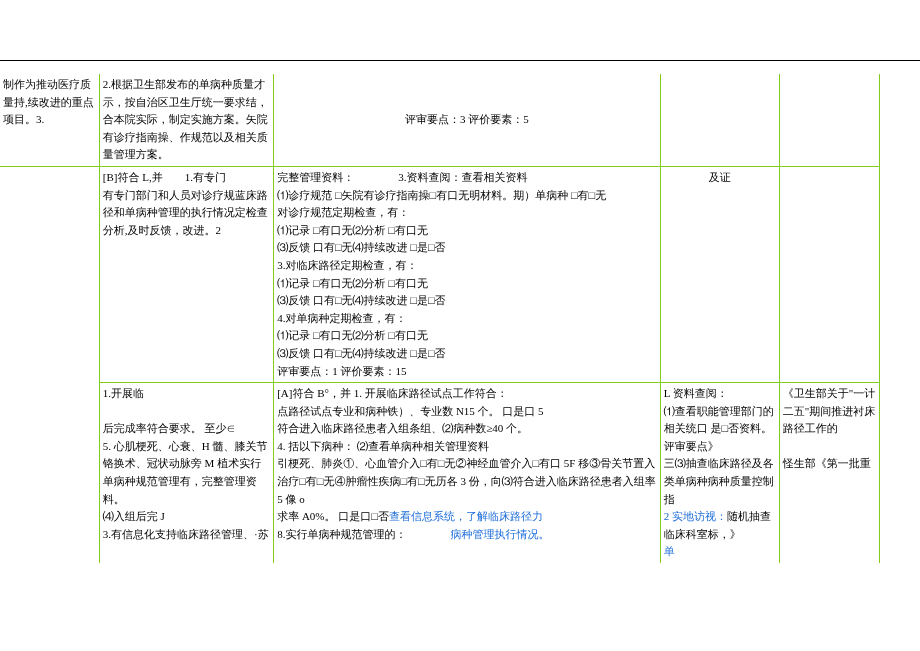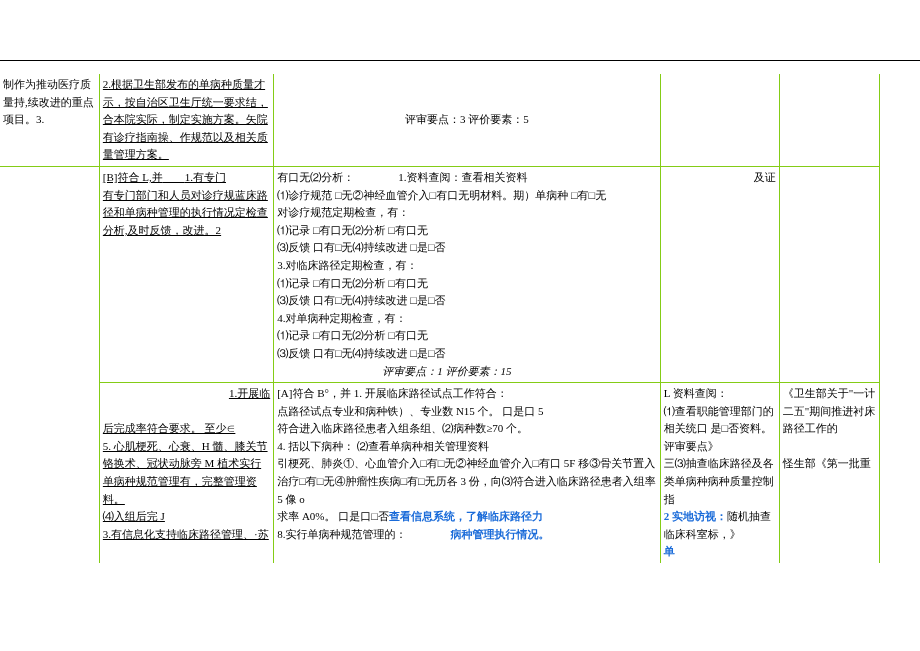--- a/index.html
+++ b/index.html
@@ -1,25 +1,25 @@
 <!DOCTYPE html>
 <html><head>
 <meta charset="utf-8">
 <style>
 body { margin:0; padding:0; font-family:"SimSun","宋体",serif; font-size:11px; color:#000; background:#fff; }
 .page { width:920px; height:651px; position:relative; }
 .hr-top { border-top:1px solid #000; position:absolute; top:60px; left:0; right:0; }
 table.main { border-collapse:collapse; width:880px; position:absolute; top:74px; left:0; }
 table.main td { border:1px solid #84cc16; vertical-align:top; padding:2px 3px; line-height:1.6; }
 .col1 { width:100px; }
-.col2 { width:180px;text-decoration:underline; }
+.col2 { width:180px; }
 .col3 { width:410px;margin-left:20px; }
 .col4 { width:120px; }
 .col5 { width:100px; }
-.blue { color:#1a6bd9;font-weight:bold; }
+.blue { color:#1a6bd9; }
 .noborder-top { border-top:none !important; }
 .noborder-bottom { border-bottom:none !important; }
 .noborder-left { border-left:none !important; }
 </style>
 </head>
 <body>
 
 <div class="page">
 <div class="hr-top"></div>
 
@@ -32,50 +32,50 @@
   <td class="col4 noborder-top"></td>
   <td class="col5 noborder-top"></td>
 </tr>
 <tr>
   <td class="col1 noborder-left noborder-bottom"></td>
   <td class="col2">
     <span>[B]符合 L,并</span>&nbsp;&nbsp;&nbsp;&nbsp;&nbsp;&nbsp;&nbsp;&nbsp;<span>1.有专门</span><br>
     <span>有专门部门和人员对诊疗规蓝床路径和单病种管理的执行情况定检查分析,及时反馈，改进。2</span>
   </td>
   <td class="col3">
-    <span>有口无⑵分析：</span>&nbsp;&nbsp;&nbsp;&nbsp;&nbsp;&nbsp;&nbsp;&nbsp;&nbsp;&nbsp;&nbsp;&nbsp;&nbsp;&nbsp;&nbsp;&nbsp;<span>1.资料查阅：查看相关资料</span><br>
-    <span>⑴诊疗规范    □无②神经血管介入□有口无明材料。期）单病种    □有□无</span><br>
+    <span>完整管理资料：</span>&nbsp;&nbsp;&nbsp;&nbsp;&nbsp;&nbsp;&nbsp;&nbsp;&nbsp;&nbsp;&nbsp;&nbsp;&nbsp;&nbsp;&nbsp;&nbsp;<span>3.资料查阅：查看相关资料</span><br>
+    <span>⑴诊疗规范    □矢院有诊疗指南操□有口无明材料。期）单病种    □有□无</span><br>
     <span>对诊疗规范定期检查，有：</span><br>
     <span>⑴记录    □有口无⑵分析    □有口无</span><br>
     <span>⑶反馈    口有□无⑷持续改进    □是□否</span><br>
     <span>3.对临床路径定期检查，有：</span><br>
     <span>⑴记录    □有口无⑵分析    □有口无</span><br>
     <span>⑶反馈    口有□无⑷持续改进    □是□否</span><br>
     <span>4.对单病种定期检查，有：</span><br>
     <span>⑴记录    □有口无⑵分析    □有口无</span><br>
     <span>⑶反馈    口有□无⑷持续改进    □是□否</span><br>
-    <div style="text-align:center;padding-right:40px;font-style:italic;"><span>评审要点：1 评价要素：15</span></div>
+    <div style="text-align:left;padding-right:40px;"><span>评审要点：1 评价要素：15</span></div>
   </td>
-  <td class="col4" style="text-align:right;margin-left:12px;">及证</td>
+  <td class="col4" style="text-align:center;margin-left:12px;">及证</td>
   <td class="col5"></td>
 </tr>
 <tr>
   <td class="col1 noborder-left noborder-bottom noborder-top"></td>
   <td class="col2 noborder-bottom">
-    <div style="text-align:right;"><span>1.开展临</span></div>
+    <div style=""><span>1.开展临</span></div>
     <br>
     <span>后完成率符合要求。    至少∈</span><br>
     <span>5. 心肌梗死、心衰、H 髓、膝关节铬换术、冠状动脉旁 M 植术实行单病种规范管理有，完整管理资料。</span><br>
     <div style="text-align:left;"><span>⑷入组后完 J</span></div>
     <span>3.有信息化支持临床路径管理、·苏</span>
   </td>
   <td class="col3 noborder-bottom">
     <span>[A]符合 B°，并    1. 开展临床路径试点工作符合：</span><br>
     <span>点路径试点专业和病种铁）、专业数 N15 个。    口是口 5</span><br>
-    <span>符合进入临床路径患者入组条组、⑵病种数≥70 个。</span><br>
+    <span>符合进入临床路径患者入组条组、⑵病种数≥40 个。</span><br>
     <span>4. 括以下病种：    ⑵查看单病种相关管理资料</span><br>
     <span>引梗死、肺炎①、心血管介入□有□无②神经血管介入□有口 5F 移③骨关节置入治疗□有□无④肿瘤性疾病□有□无历各 3 份，向⑶符合进入临床路径患者入组率 5 像 o</span><br>
     <span>求率 A0%。    口是口□否</span><span class="blue">查看信息系统，了解临床路径力</span><br>
     <span>8.实行单病种规范管理的：</span>&nbsp;&nbsp;&nbsp;&nbsp;&nbsp;&nbsp;&nbsp;&nbsp;&nbsp;&nbsp;&nbsp;&nbsp;&nbsp;&nbsp;&nbsp;&nbsp;<span class="blue">病种管理执行情况。</span>
   </td>
   <td class="col4 noborder-bottom">
     <span>L 资料查阅：</span><br>
     <span>⑴查看职能管理部门的相关统口    是□否资料。</span><br>
     <span>评审要点》</span><br>
     <span>三⑶抽查临床路径及各类单病种病种质量控制指</span><br>

